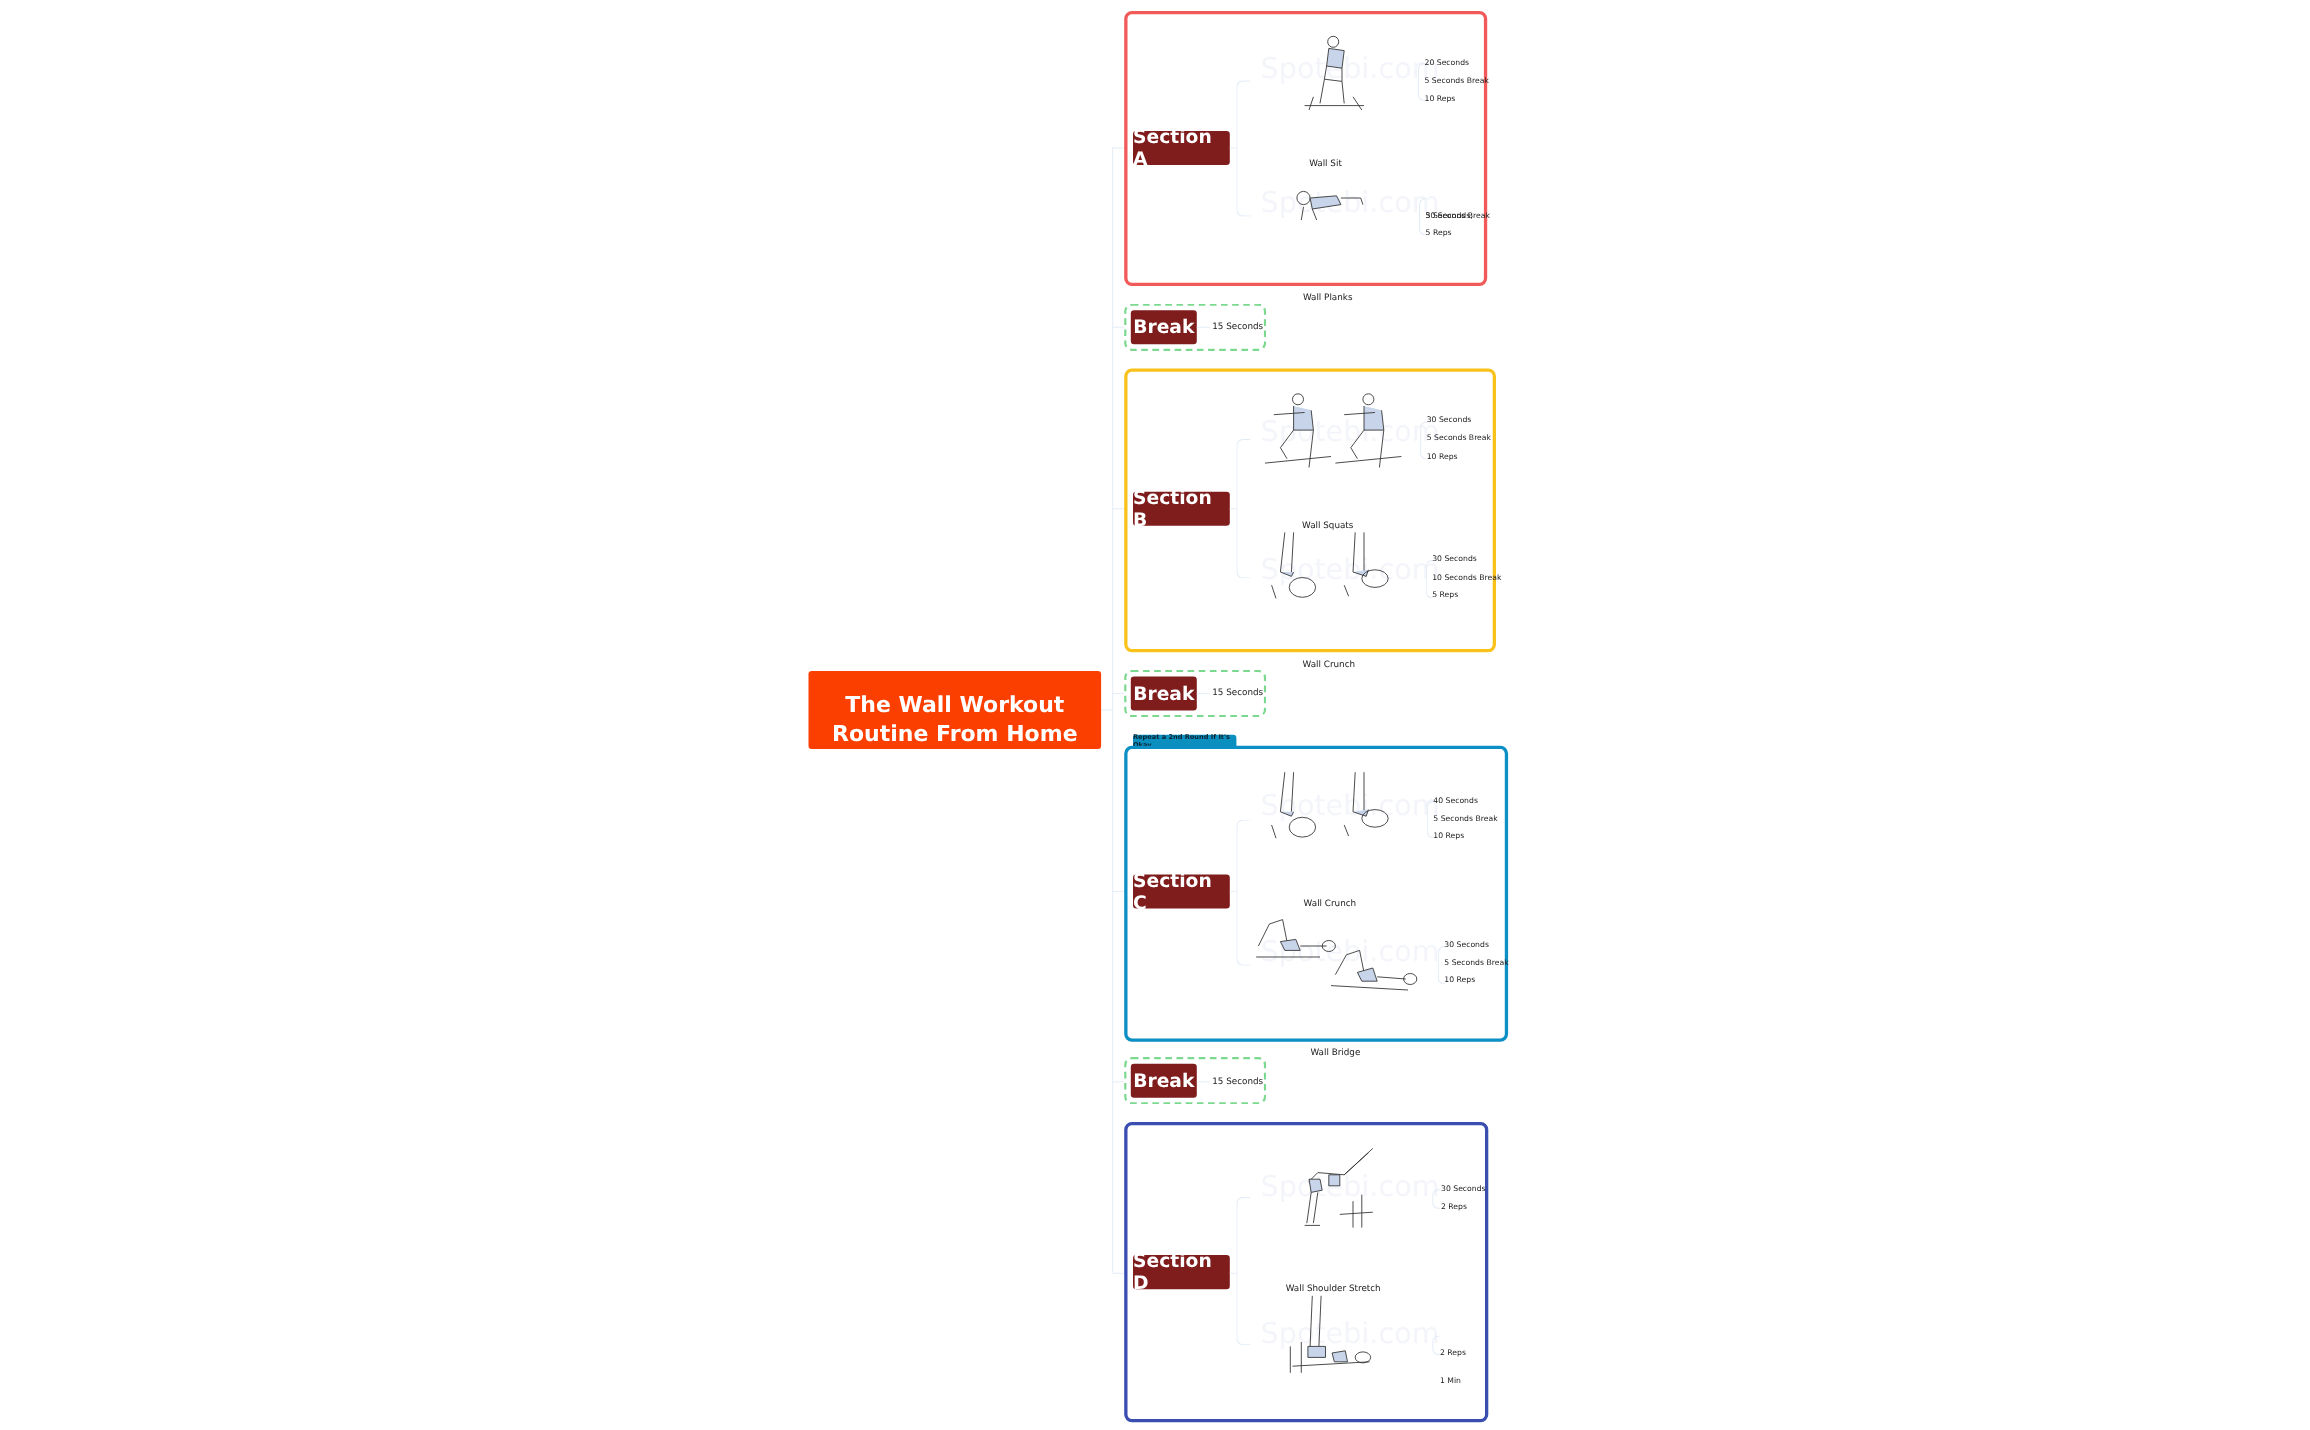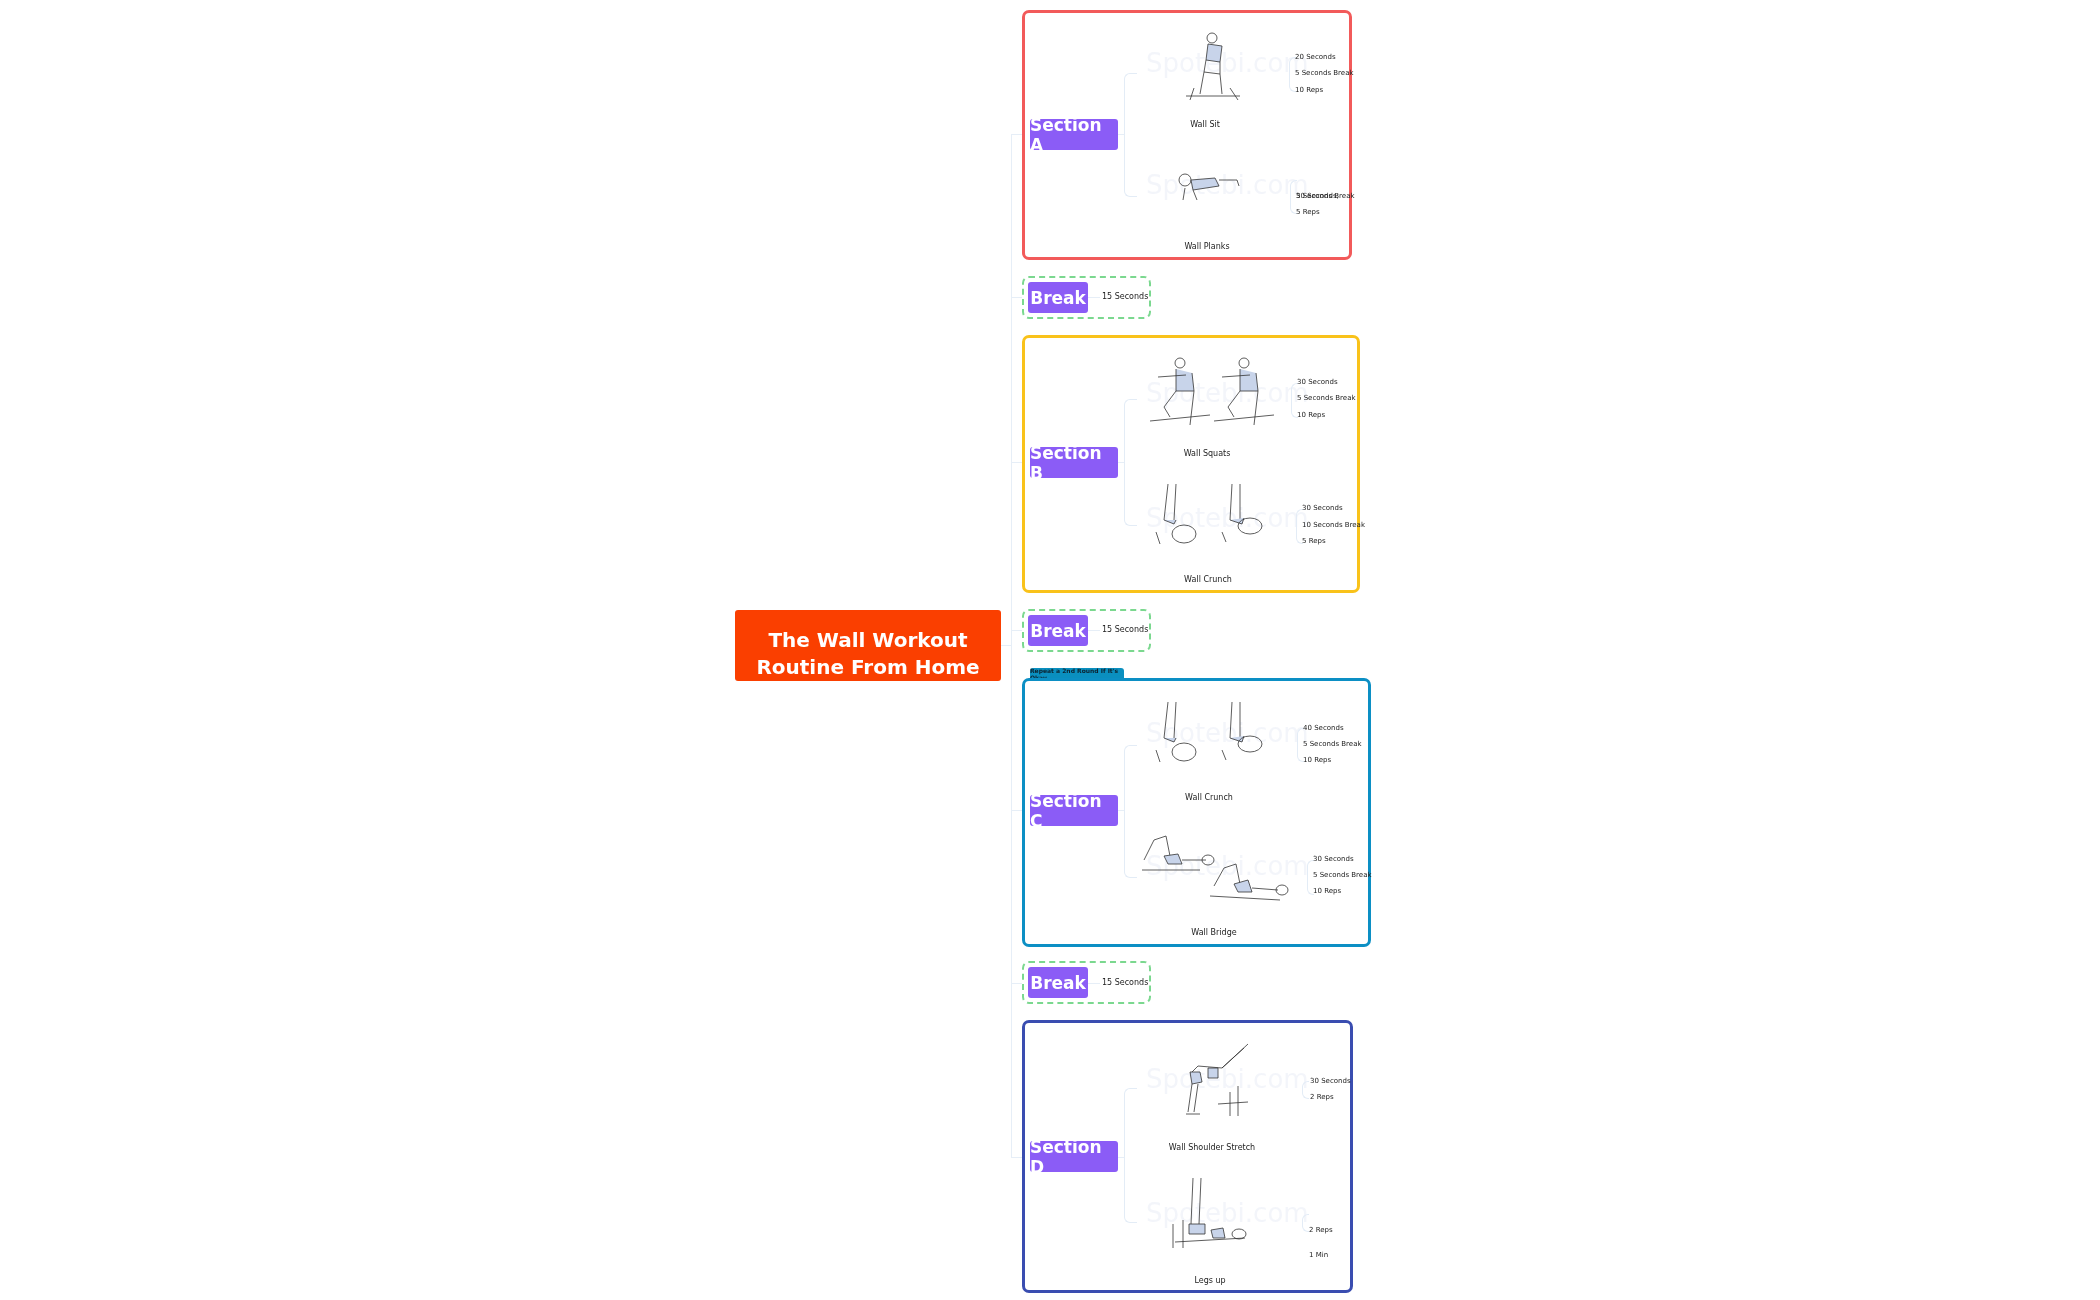--- a/index.html
+++ b/index.html
@@ -1,23 +1,23 @@
 <!DOCTYPE html>
 <html><head>
 <meta charset="utf-8">
 <style>
   html,body{margin:0;padding:0;background:#ffffff;}
   body{width:2100px;height:1300px;position:relative;overflow:hidden;font-family:"DejaVu Sans","Liberation Sans",sans-serif;}
   .abs{position:absolute;}
   .root{left:735px;top:610px;width:266px;height:71px;background:#fa3f00;border-radius:3px;color:#fff;font-weight:bold;font-size:20px;line-height:27px;display:flex;align-items:flex-end;justify-content:center;text-align:center;}
   .box{position:absolute;border-radius:7px;border:3px solid;background:#fff;box-sizing:border-box;}
   .box.dashed{border:2px dashed #7bd88f;}
-  .sec-label{position:absolute;background:#8b5cf6;color:#fff;font-weight:bold;font-size:17px;border-radius:3px;display:flex;align-items:center;justify-content:center;height:31px;}
+  .sec-label{position:absolute;background:#7f1d1d;color:#fff;font-weight:bold;font-size:17px;border-radius:3px;display:flex;align-items:center;justify-content:center;height:31px;}
   .leaf{position:absolute;font-size:7px;color:#222;white-space:nowrap;}
-  .ex-name{position:absolute;font-size:8px;color:#222;white-space:nowrap;transform:translateX(-50%);}
+  .ex-name{position:absolute;font-size:8px;color:#222;white-space:nowrap;transform:translateX(-50%);margin-top:24px;}
   .illus{position:absolute;}
   .watermark{position:absolute;font-size:26px;color:rgba(200,210,230,0.22);white-space:nowrap;}
   .line{position:absolute;background:#e6eef7;}
   .bracket{position:absolute;border:1px solid #e3ecf6;border-right:none;border-radius:6px 0 0 6px;}
   .break-val{position:absolute;font-size:8px;color:#222;white-space:nowrap;}
   .tag{position:absolute;background:#0a8fbf;color:#0d2330;font-size:6px;font-weight:bold;border-radius:3px 3px 0 0;display:flex;align-items:center;justify-content:center;}
 </style>
 </head>
 <body>
 

